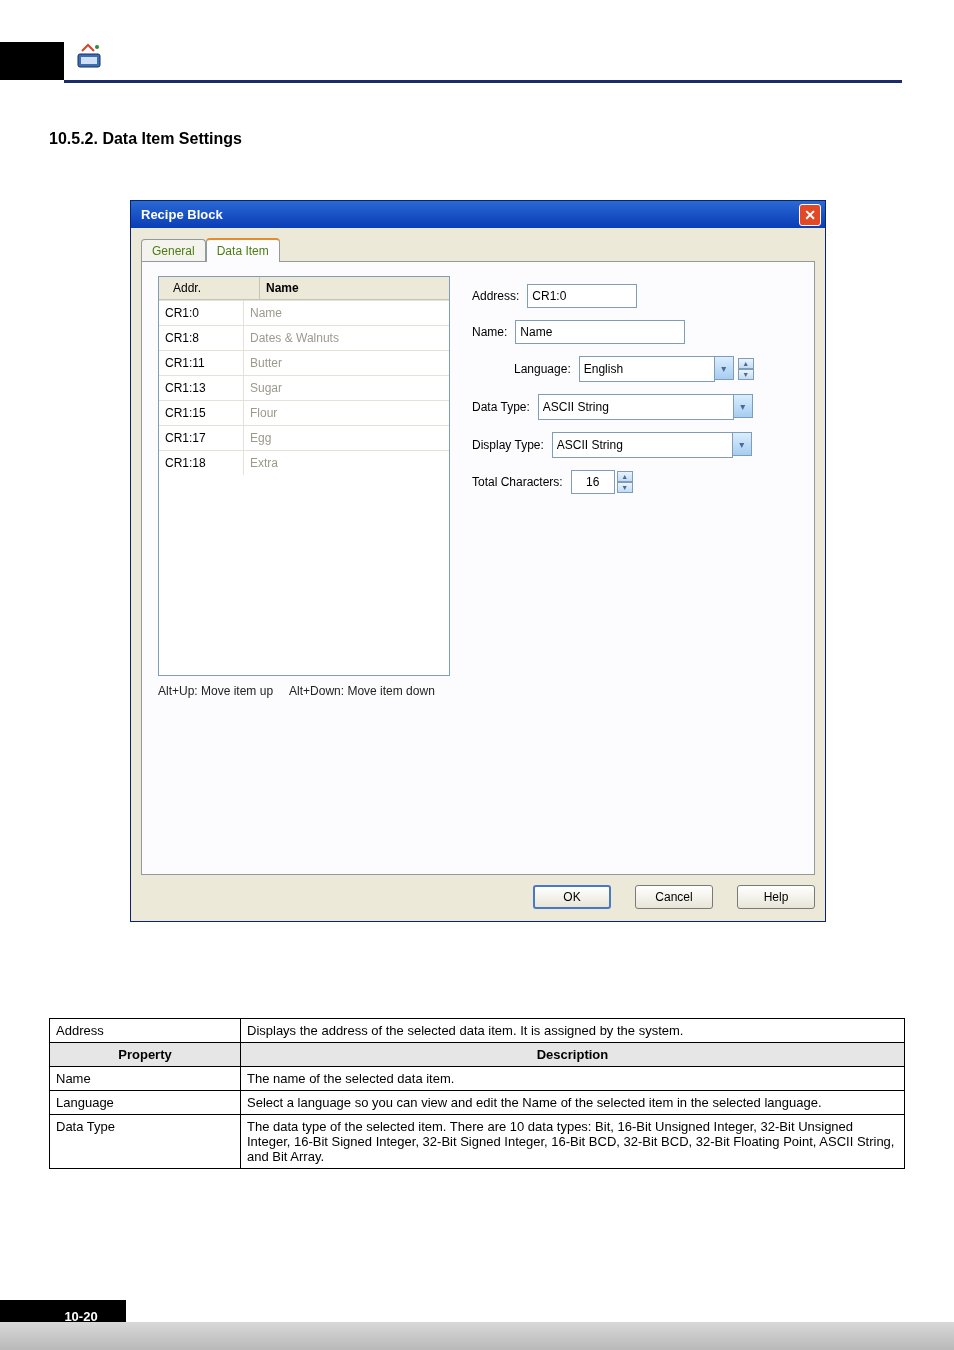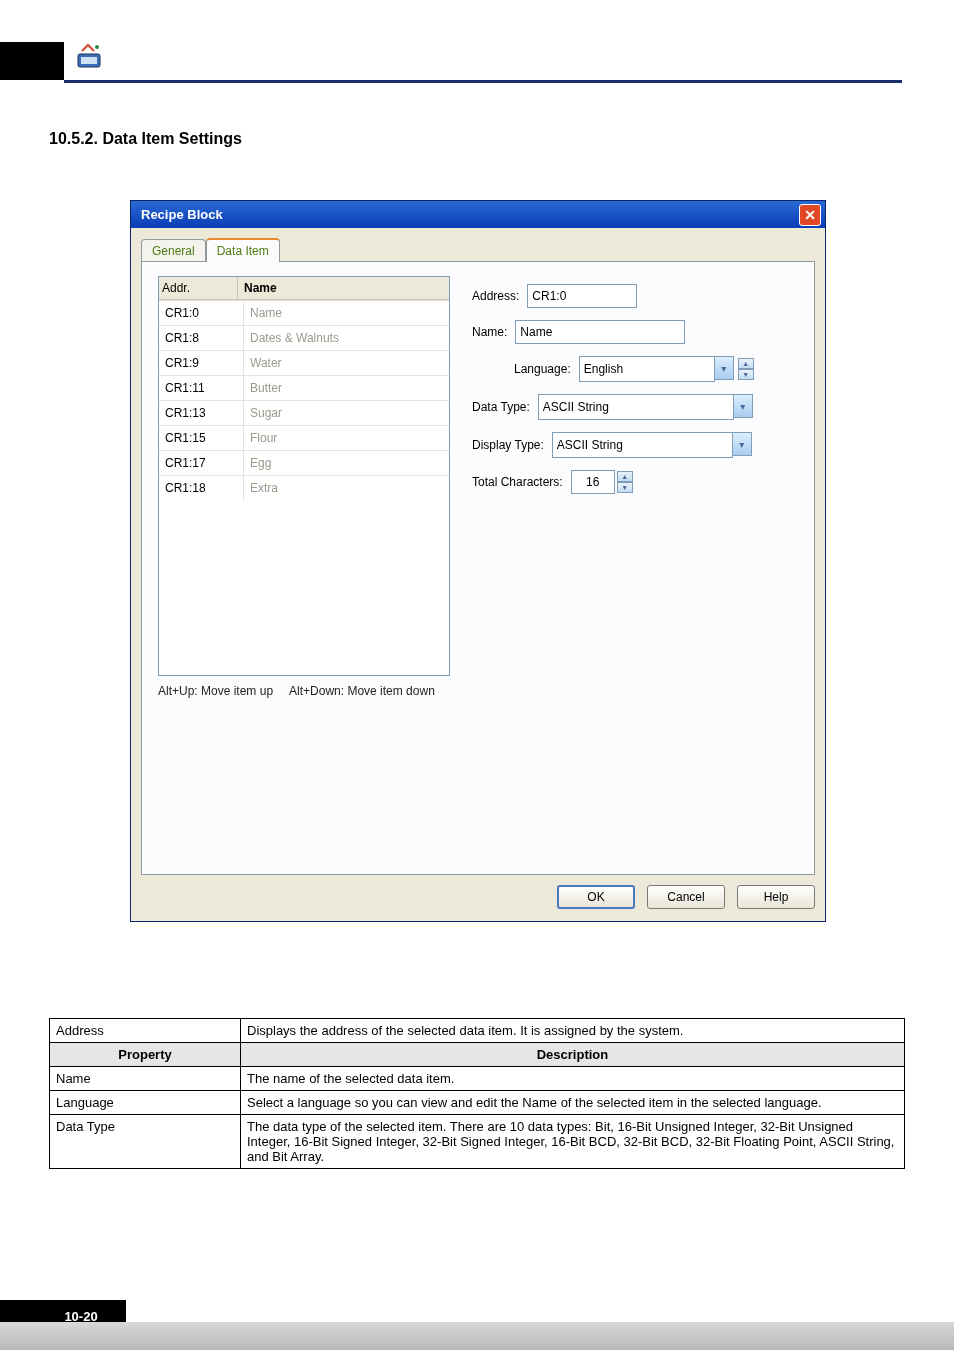--- a/index.html
+++ b/index.html
@@ -19,38 +19,38 @@
   .dlg-body{background:#ece9d8;padding:8px 10px 12px 10px}
   
   .tabrow{display:flex;align-items:flex-end;position:relative;height:26px}
   .tab{background:#ece9d8;border:1px solid #919b9c;border-bottom:none;border-top-left-radius:4px;border-top-right-radius:4px;padding:4px 10px;font-size:12px;margin-right:0;color:#4d7c0f}
   .tab.active{background:#fcfcfe;position:relative;z-index:2;border-top:2px solid #e88b2d}
   .tab.inactive{background:#f4f3ee;position:relative;z-index:0;margin-top:3px}
   .tabpanel{background:#fcfcfe;border:1px solid #919b9c;padding:14px 16px 18px 16px;min-height:580px;position:relative;margin-top:-1px}
   
   .listbox{position:absolute;left:16px;top:14px;width:290px;height:398px;border:1px solid #7f9db9;background:#fff;font-size:12px}
   .listhead{display:flex;background:#ece9d8;border-bottom:1px solid #c7c5b8}
-  .lh-addr{width:72px;padding:4px 3px;border-right:1px solid #c7c5b8}
+  .lh-addr{width:72px;padding:4px 14px;border-right:1px solid #c7c5b8}
   .lh-name{flex:1;padding:4px 6px;font-weight:bold}
   .lrow{display:flex;border-top:1px solid #e4e2d8}
   .lrow .c-addr{width:72px;padding:5px 6px;border-right:1px solid #e4e2d8;color:#000}
   .lrow .c-name{flex:1;padding:5px 6px;color:#9c9a8c}
   .hint{position:absolute;left:16px;top:422px;font-size:12px;color:#222}
   
   .form{position:absolute;left:330px;top:22px;width:310px;font-size:12px;color:#000}
   .frow{display:flex;align-items:center;margin-bottom:12px}
   .frow label{white-space:nowrap;margin-right:8px}
   .txt{height:20px;border:1px solid #7f9db9;background:#fff;padding:1px 4px;font-size:12px}
   .selwrap{position:relative;display:inline-flex}
   .sel{height:22px;border:1px solid #7f9db9;background:#fff;padding:1px 20px 1px 4px;font-size:12px}
   .dropbtn{width:18px;height:22px;background:linear-gradient(to bottom,#dbeefd,#a7cdf0);border:1px solid #7f9db9;border-left:none;display:inline-flex;align-items:center;justify-content:center;font-size:10px;color:#4a6a99}
   .spin{display:inline-flex;flex-direction:column;margin-left:2px}
   .spin button{width:16px;height:11px;font-size:7px;line-height:7px;padding:0;border:1px solid #7f9db9;background:linear-gradient(to bottom,#eaf3fb,#c3dcf2);color:#4a6a99}
   
-  .btnrow{display:flex;justify-content:flex-end;gap:12px;margin-top:10px}
+  .btnrow{display:flex;justify-content:flex-end;gap:24px;margin-top:10px}
   .winbtn{min-width:78px;height:24px;border:1px solid #7a7a7a;border-radius:3px;background:linear-gradient(to bottom,#fff,#e8e5d7);font-size:12px}
   .winbtn.primary{border:2px solid #4a79c4}
   
   .proptable{position:absolute;left:49px;top:1018px;width:856px;border-collapse:collapse;font-size:13px}
   .proptable th,.proptable td{border:1px solid #000;padding:4px 6px;vertical-align:top}
   .proptable th{background:#e6e6e6;font-weight:bold;text-align:center}
   .proptable td.prop{width:178px}
   .proptable td.desc{}
   
   .footer{position:absolute;left:0;bottom:0;width:100%;height:28px;background:linear-gradient(to bottom,#d8d8d8,#b9b9b9)}
@@ -97,24 +97,20 @@
         </div>
         <div class="lrow">
               <div class="c-addr">CR1:0</div>
               <div class="c-name">Name</div>
             </div>
         <div class="lrow">
               <div class="c-addr">CR1:8</div>
               <div class="c-name">Dates &amp; Walnuts</div>
             </div>
         <div class="lrow">
-              <div class="c-addr">CR1:9</div>
-              <div class="c-name">Water</div>
-            </div>
-        <div class="lrow">
               <div class="c-addr">CR1:11</div>
               <div class="c-name">Butter</div>
             </div>
         <div class="lrow">
               <div class="c-addr">CR1:13</div>
               <div class="c-name">Sugar</div>
             </div>
         <div class="lrow">
               <div class="c-addr">CR1:15</div>
               <div class="c-name">Flour</div>

